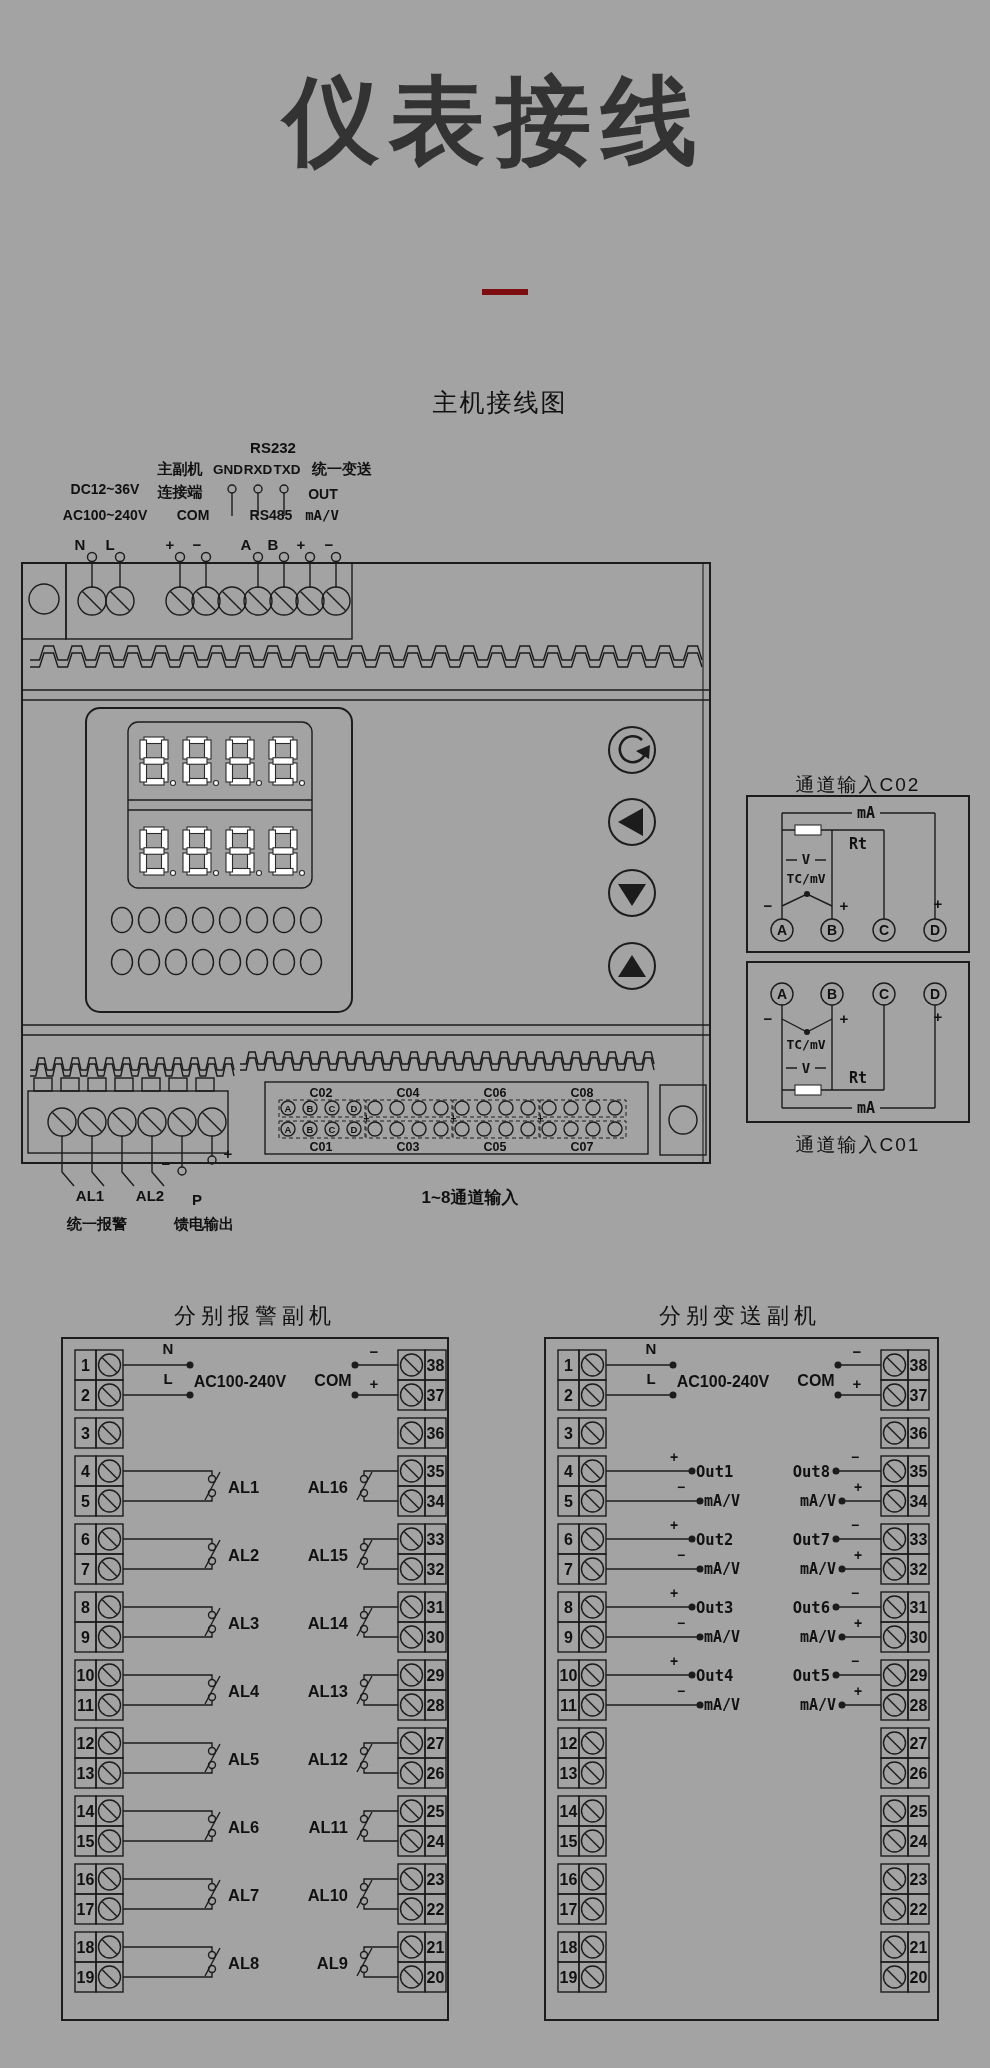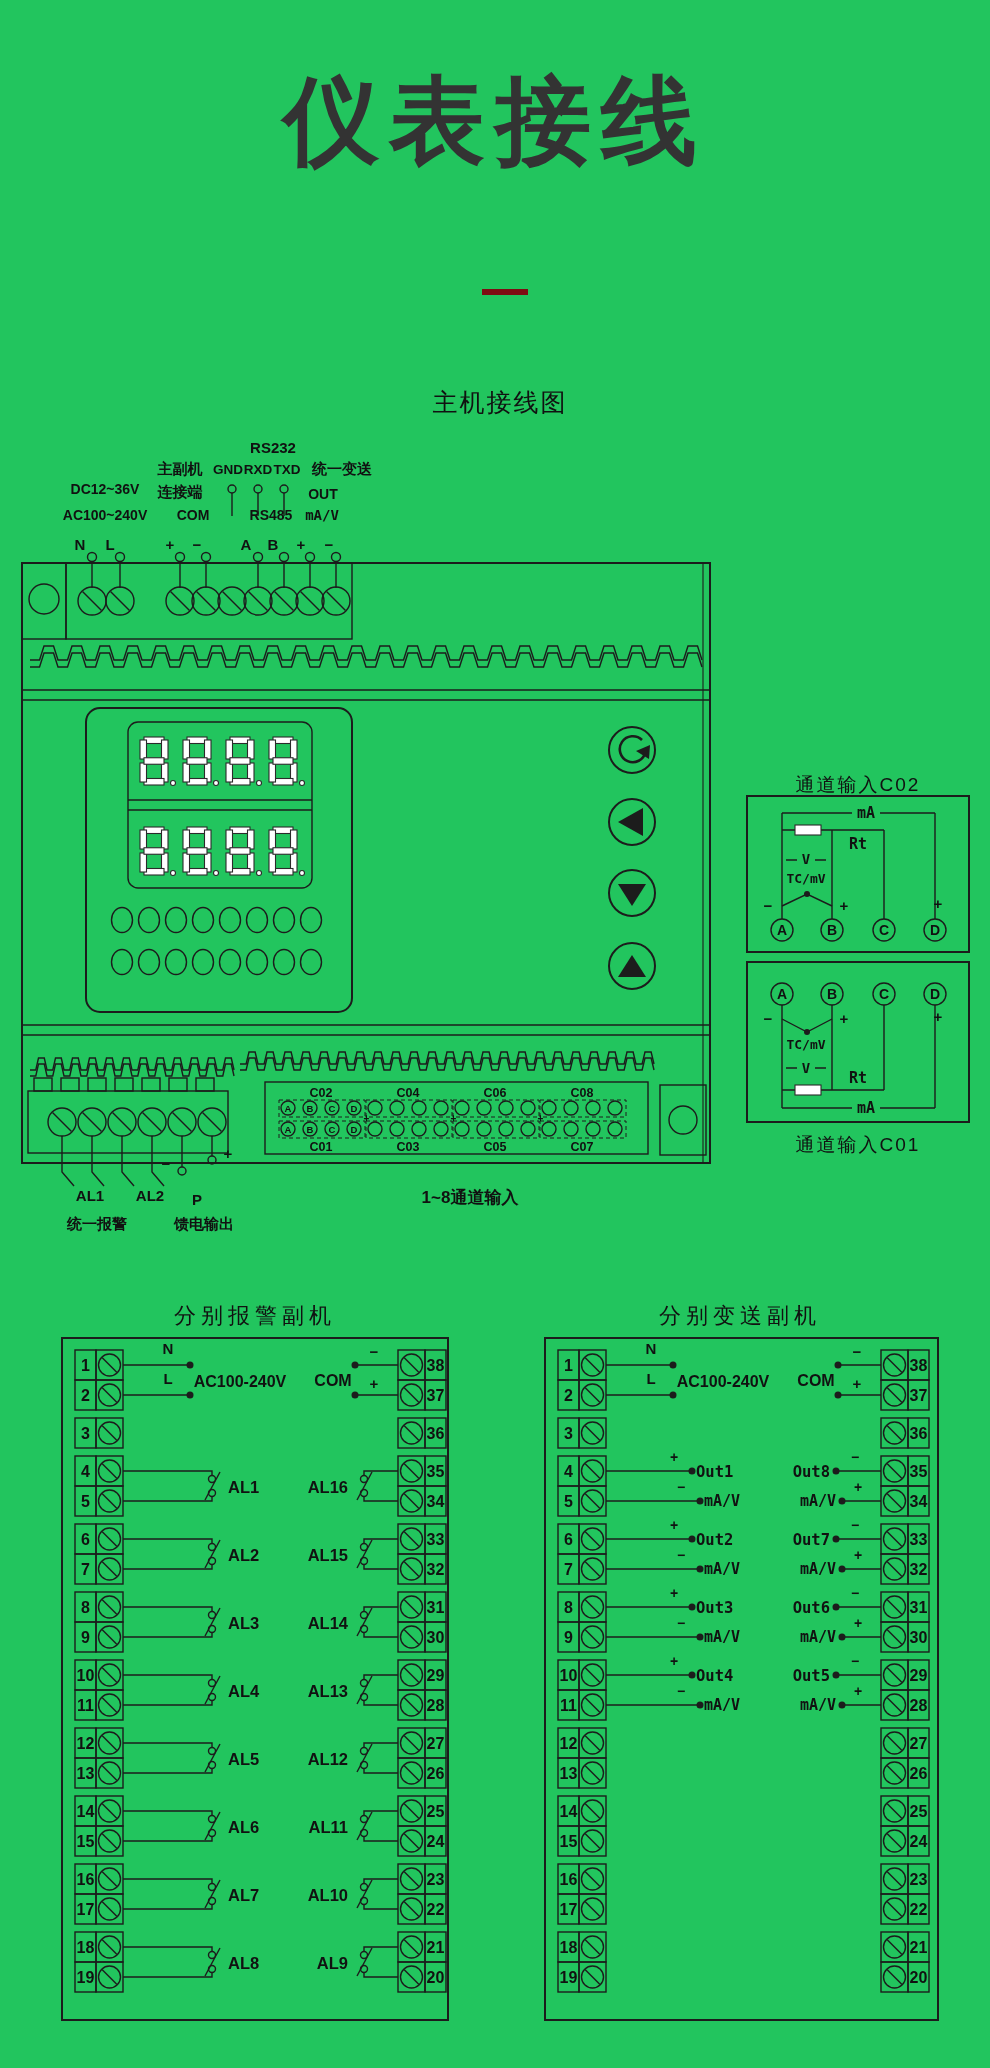--- a/index.html
+++ b/index.html
@@ -1,16 +1,16 @@
 <!DOCTYPE html>
 <html><head>
 <meta charset="utf-8">
 <style>
   html,body{margin:0;padding:0;background:#fff;}
-  #stage{position:relative;width:990px;height:2068px;background:#22c55e;overflow:hidden;
+  #stage{position:relative;width:990px;height:2068px;background:#a3a3a3;overflow:hidden;
          font-family:"Liberation Sans",sans-serif;}
   .page-title{position:absolute;top:58px;left:0;width:990px;text-align:center;
       font-size:96px;font-weight:bold;color:#333;letter-spacing:10px;}
   .accent-bar{position:absolute;top:289px;left:482px;width:46px;height:6px;background:#7e0d12;}
   svg text{fill:#111;font-family:"Liberation Sans",sans-serif;}
   .ln{fill:none;stroke:#1c1c1c;stroke-width:1.4;}
   .ln2{fill:none;stroke:#1c1c1c;stroke-width:2;}
   .thin{fill:none;stroke:#1c1c1c;stroke-width:1.1;}
   .fillb{fill:#1c1c1c;stroke:none;}
   .seg{fill:#fff;stroke:#2b2b2b;stroke-width:1.1;}

